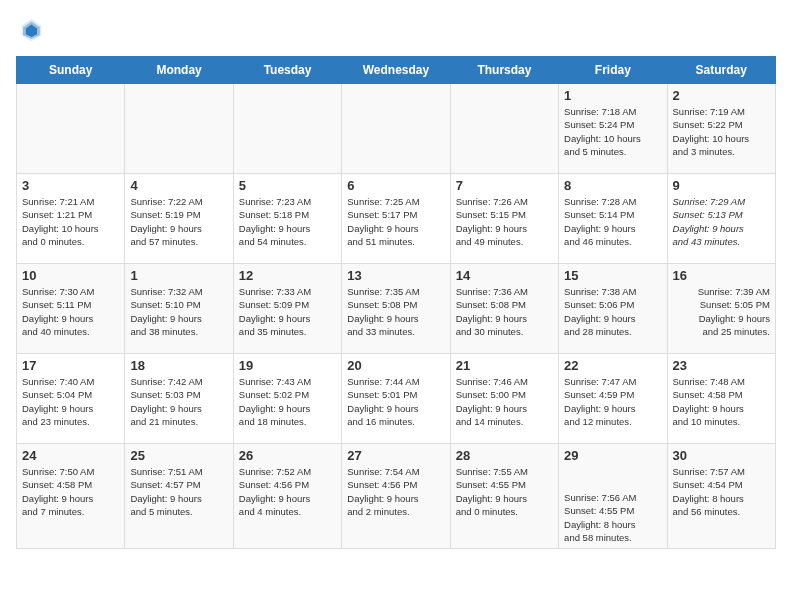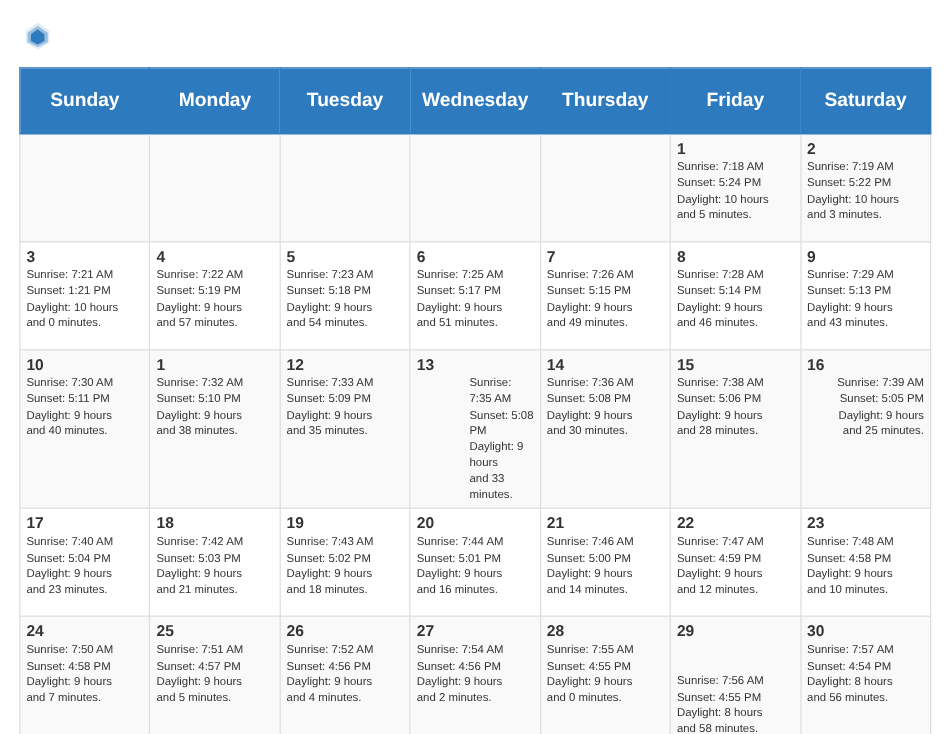--- a/index.html
+++ b/index.html
@@ -48,24 +48,24 @@
       color: #555;
     }
     table {
       width: 100%;
       border-collapse: collapse;
       table-layout: fixed;
     }
     thead th {
       background: #2e7abf;
       color: #fff;
-      font-size: 16px;
+      font-size: 12px;
       font-weight: bold;
       text-align: center;
-      padding: 18px 4px;
+      padding: 6px 4px;
       border: 1px solid #2e7abf;
     }
     tbody td {
       border: 1px solid #ddd;
       vertical-align: top;
       padding: 4px 5px;
       font-size: 10px;
       color: #333;
       height: 90px;
       background: #fff;
@@ -185,21 +185,21 @@
         </td>
         <td>
           <span class="day-number">8</span>
           <div class="day-info" style="white-space: pre-line;">Sunrise: 7:28 AM
 Sunset: 5:14 PM
 Daylight: 9 hours
 and 46 minutes.</div>
         </td>
         <td>
           <span class="day-number">9</span>
-          <div class="day-info" style="white-space: pre-line;">Sunrise: 7:29 AM
+          <div class="day-info" style="white-space: pre-line; font-style: italic;">Sunrise: 7:29 AM
 Sunset: 5:13 PM
 Daylight: 9 hours
 and 43 minutes.</div>
         </td>
       </tr>
       <tr>
         <td>
           <span class="day-number">10</span>
           <div class="day-info" style="white-space: pre-line;">Sunrise: 7:30 AM
 Sunset: 5:11 PM
@@ -215,21 +215,21 @@
         </td>
         <td>
           <span class="day-number">12</span>
           <div class="day-info" style="white-space: pre-line;">Sunrise: 7:33 AM
 Sunset: 5:09 PM
 Daylight: 9 hours
 and 35 minutes.</div>
         </td>
         <td>
           <span class="day-number">13</span>
-          <div class="day-info" style="white-space: pre-line; margin-left: 44px;">Sunrise: 7:35 AM
+          <div class="day-info" style="white-space: pre-line;">Sunrise: 7:35 AM
 Sunset: 5:08 PM
 Daylight: 9 hours
 and 33 minutes.</div>
         </td>
         <td>
           <span class="day-number">14</span>
           <div class="day-info" style="white-space: pre-line;">Sunrise: 7:36 AM
 Sunset: 5:08 PM
 Daylight: 9 hours
 and 30 minutes.</div>

